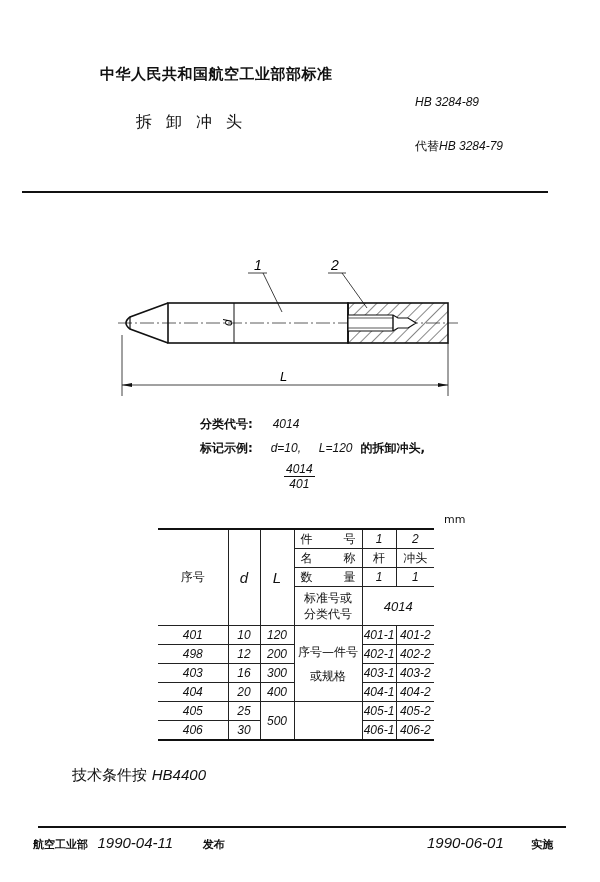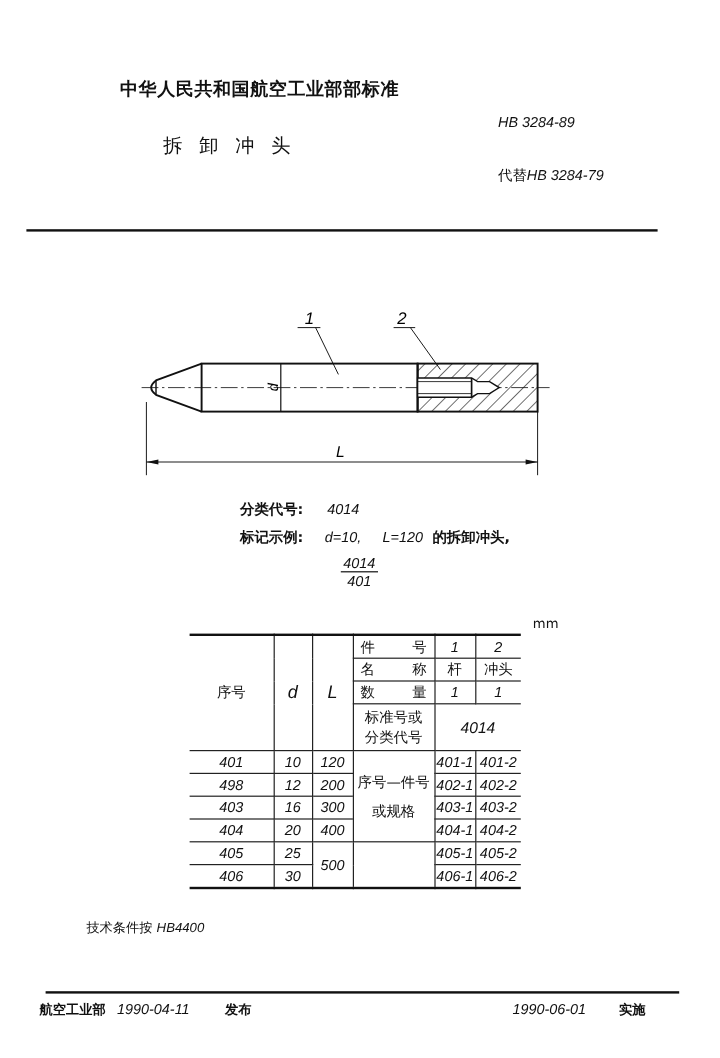--- a/index.html
+++ b/index.html
@@ -18,25 +18,25 @@
   .frac .num { border-bottom:1px solid #111; padding:0 2px; display:block; }
   .frac .den { display:block; }
   .unit { left:444px; top:513px; font-size:11px; }
   table.spec { position:absolute; left:158px; top:528px; border-collapse:collapse; font-size:12px; }
   table.spec td { border:1px solid #222; text-align:center; padding:0; height:18px; }
   table.spec { border-top:2px solid #111; border-bottom:2px solid #111; }
   table.spec td.first { border-left:none; }
   table.spec td.last { border-right:none; }
   .it { font-style:italic; font-family:"Liberation Sans", sans-serif; }
   .cn-justify { display:flex; justify-content:space-between; padding:0 6px; }
-  .tech { left:72px; top:766px; font-size:11px; }
+  .tech { left:72px; top:766px; font-size:15px; }
   .tech .val { font-style:italic; font-family:"Liberation Sans", sans-serif; }
   .foot { top:834px; font-size:11px; }
   .foot .b { font-weight:bold; }
-  .foot .it { font-size:12px; }
+  .foot .it { font-size:15px; }
 </style>
 </head>
 <body>
 
 <div class="abs org">中华人民共和国航空工业部部标准</div>
 <div class="abs title">拆卸冲头</div>
 <div class="abs code">HB 3284-89</div>
 <div class="abs replace">
   <span style="font-style:normal;font-family:'DejaVu Sans',sans-serif;">代替</span><span>HB 3284-79</span>
 </div>

